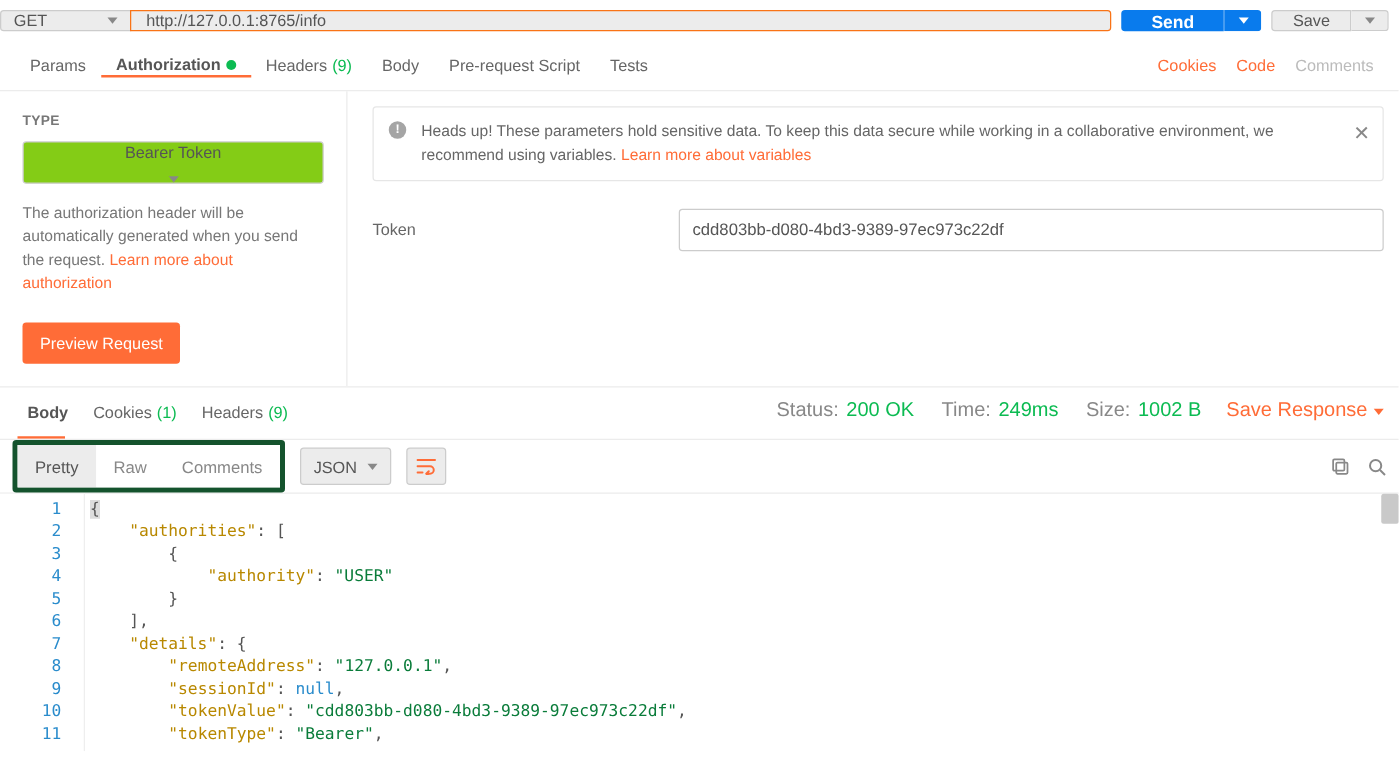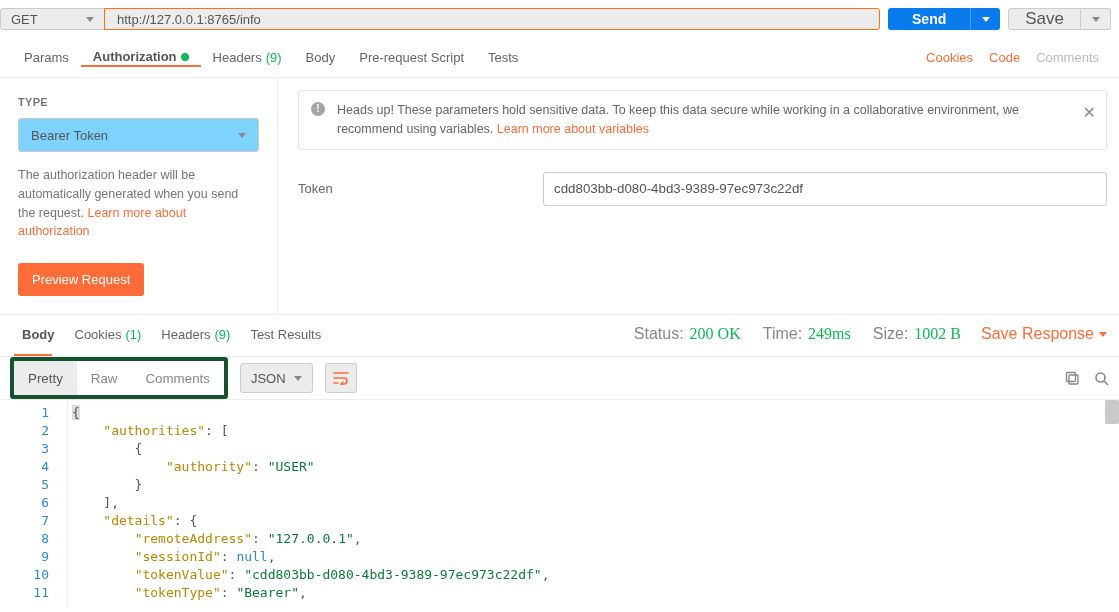--- a/index.html
+++ b/index.html
@@ -4,53 +4,53 @@
 <style>
 * { box-sizing: border-box; margin: 0; padding: 0; }
 body { font-family: -apple-system, "Helvetica Neue", Arial, sans-serif; font-size: 13px; color: #555; background: #fff; width: 1119px; }
 .top-bar { display: flex; align-items: stretch; padding: 8px 8px 8px 0; gap: 8px; }
 .method-select { width: 105px; border: 1px solid #ccc; background: #ececec; display: flex; align-items: center; justify-content: space-between; padding: 0 10px; border-radius: 3px 0 0 3px; color: #555; font-size: 13px; cursor: pointer; }
 .url-input { flex: 1; border: 1px solid #f97316; background: #ececec; padding: 0 12px; font-size: 13px; color: #555; border-radius: 0 3px 3px 0; margin-left: -9px; }
 .send-btn-group { display: flex; }
 .send-btn { background: #097bed; color: #fff; border: none; padding: 0 24px; font-size: 14px; font-weight: 600; border-radius: 3px 0 0 3px; cursor: pointer; }
 .send-more { background: #097bed; border: none; border-left: 1px solid rgba(255,255,255,0.25); width: 30px; display: flex; align-items: center; justify-content: center; border-radius: 0 3px 3px 0; cursor: pointer; }
 .save-btn-group { display: flex; }
-.save-btn { background: #ececec; border: 1px solid #ccc; padding: 0 16px; color: #555; font-size: 17px; border-radius: 3px 0 0 3px; cursor: pointer; }
+.save-btn { background: #ececec; border: 1px solid #ccc; padding: 0 16px; color: #555; font-size: 13px; border-radius: 3px 0 0 3px; cursor: pointer; }
 .save-more { background: #ececec; border: 1px solid #ccc; border-left: none; width: 30px; display: flex; align-items: center; justify-content: center; border-radius: 0 3px 3px 0; cursor: pointer; }
 .req-tabs { display: flex; align-items: center; border-bottom: 1px solid #ececec; padding: 0 12px; height: 40px; justify-content: center; }
 .req-tab { padding: 0 12px; height: 100%; display: flex; align-items: center; color: #666; cursor: pointer; gap: 4px; }
 .req-tab.active { color: #555; font-weight: 600; }
 .tab-underline { height: 2px; background: #ff6c37; position: relative; top: 1px; }
 .spacer { flex: 1; }
 .right-link { color: #ff6c37; padding: 0 8px; cursor: pointer; }
 .right-link.disabled { color: #bbb; }
 .dot { width: 8px; height: 8px; border-radius: 50%; background: #0cbb52; display: inline-block; }
 .count { color: #0cbb52; }
 .auth-body { display: flex; }
 .auth-left { width: 278px; padding: 18px; border-right: 1px solid #ececec; }
 .auth-left .type-label { font-size: 11px; font-weight: 600; color: #777; letter-spacing: 0.3px; margin-bottom: 10px; }
-.type-select { width: 100%; border: 1px solid #ccc; background: #7dd3fc; height: 34px; display: flex; align-items: center; justify-content: space-between; padding: 0 12px; border-radius: 3px; cursor: pointer; }
+.type-select { width: 100%; border: 1px solid #ccc; background: #84cc16; height: 34px; display: flex; align-items: center; justify-content: space-between; padding: 0 12px; border-radius: 3px; cursor: pointer; flex-direction: column; }
 .help-text { color: #777; font-size: 12.5px; line-height: 1.5; margin-top: 14px; }
 .help-text a { color: #ff6c37; text-decoration: none; cursor: pointer; }
 .preview-btn { margin-top: 22px; background: #ff6c37; color: #fff; border: none; padding: 9px 14px; border-radius: 3px; font-size: 13px; cursor: pointer; }
 .auth-right { flex: 1; padding: 12px 12px 26px 20px; }
 .alert { border: 1px solid #e6e6e6; border-radius: 3px; padding: 10px 34px 10px 38px; position: relative; color: #666; font-size: 12.5px; line-height: 1.5; margin-bottom: 22px; }
 .alert a { color: #ff6c37; text-decoration: none; cursor: pointer; }
 .alert-icon { position: absolute; left: 12px; top: 11px; width: 14px; height: 14px; border-radius: 50%; background: #a5a5a5; color: #fff; font-size: 10px; text-align: center; line-height: 14px; font-weight: 700; }
 .alert-close { position: absolute; right: 10px; top: 10px; cursor: pointer; color: #888; font-size: 16px; }
 .token-row { display: flex; align-items: center; }
 .token-label { width: 245px; color: #666; font-size: 13px; }
 .token-input { flex: 1; border: 1px solid #ccc; height: 34px; padding: 0 10px; color: #555; border-radius: 3px; }
 .resp-bar { display: flex; align-items: center; border-top: 1px solid #ececec; border-bottom: 1px solid transparent; padding: 0 12px; height: 40px; }
 .resp-tab { padding: 0 10px; height: 100%; display: flex; align-items: center; color: #666; cursor: pointer; gap: 4px; }
 .resp-tab.active { font-weight: 600; color: #555; }
 .resp-underline { height: 2px; background: #ff6c37; width: 38px; margin-left: 14px; }
 .resp-right { display: flex; align-items: center; gap: 6px; font-size: 16px; }
 .resp-right .k { color: #888; }
-.resp-right .v { color: #0cbb52; font-family: Liberation Serif, serif; }
+.resp-right .v { color: #0cbb52; }
 .save-resp { color: #ff6c37; margin-left: 14px; display: flex; align-items: center; gap: 5px; cursor: pointer; }
 .fmt-bar { display: flex; align-items: center; border-top: 1px solid #ececec; border-bottom: 1px solid #ececec; height: 44px; padding: 0 10px; gap: 0; }
 .fmt-seg { display: flex; border: 4px solid #14532d; border-radius: 3px; overflow: hidden; height: 42px; }
 .fmt-seg button { border: none; background: #fff; padding: 0 14px; color: #888; cursor: pointer; }
 .fmt-seg button.active { background: #ececec; color: #555; font-weight: 500; }
 .json-select { margin-left: 12px; border: 1px solid #ccc; background: #ececec; height: 30px; display: flex; align-items: center; gap: 8px; padding: 0 10px; border-radius: 3px; cursor: pointer; }
 .wrap-btn { margin-left: 12px; border: 1px solid #ccc; background: #ececec; width: 32px; height: 30px; border-radius: 3px; display: flex; align-items: center; justify-content: center; cursor: pointer; }
 .fmt-right-icons { display: flex; gap: 14px; }
 .fmt-right-icons .ic { cursor: pointer; color: #888; }
 .code-area { display: flex; position: relative; font-family: Menlo, Consolas, monospace; font-size: 13px; }
@@ -142,21 +142,20 @@
 <div class="resp-bar">
   <div class="resp-tab active">Body</div>
   <div class="resp-tab">
     <span>Cookies</span>
     <span class="count">(1)</span>
   </div>
   <div class="resp-tab">
     <span>Headers</span>
     <span class="count">(9)</span>
   </div>
-  <div class="resp-tab">Test Results</div>
   <div class="spacer"></div>
   <div class="resp-right">
     <span class="k">Status:</span>
     <span class="v">200 OK</span>
     <span style="width:10px"></span>
     <span class="k">Time:</span>
     <span class="v">249ms</span>
     <span style="width:10px"></span>
     <span class="k">Size:</span>
     <span class="v">1002 B</span>

